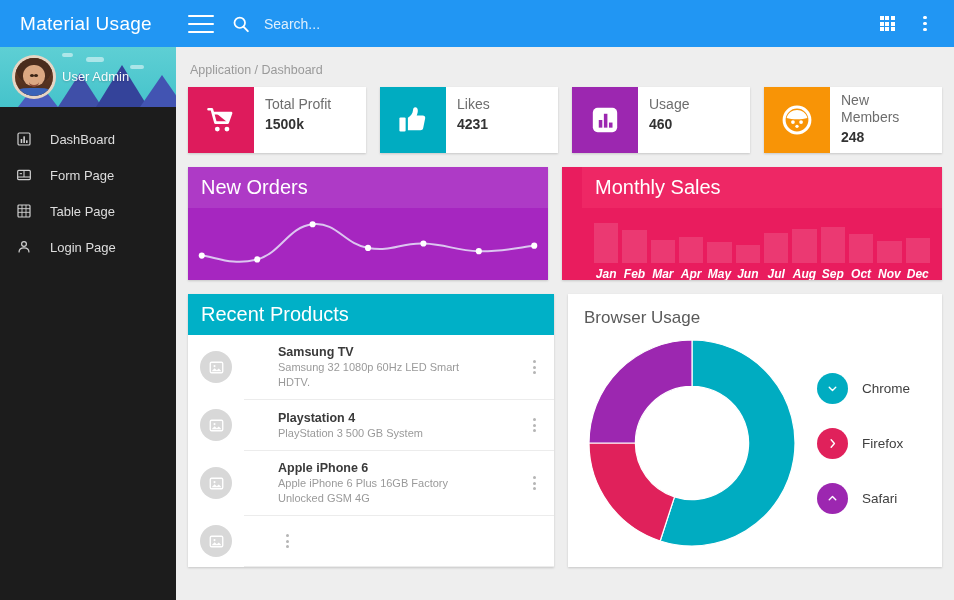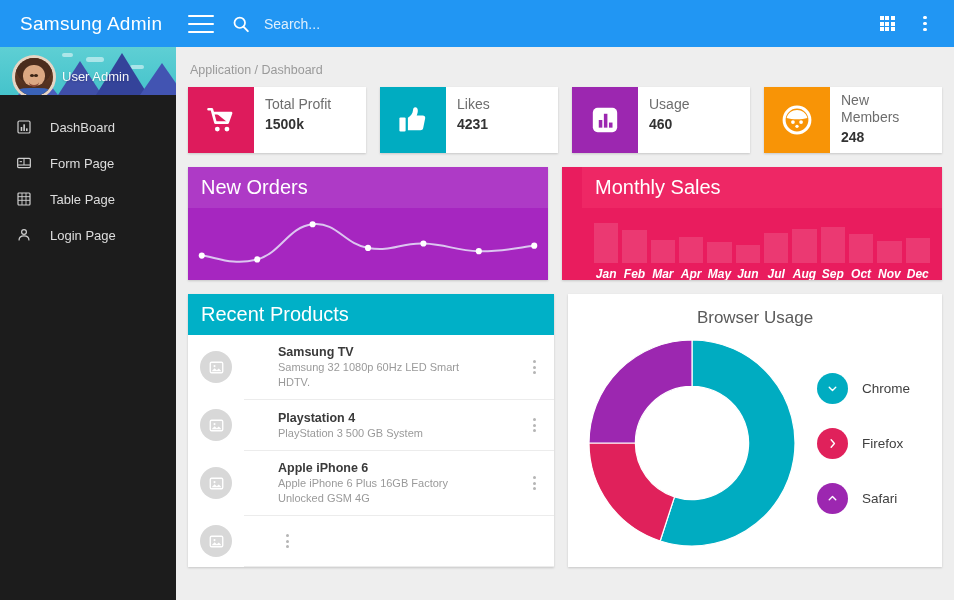--- a/index.html
+++ b/index.html
@@ -37,21 +37,21 @@
   .grid-icon span { background: #fff; display: block; width: 4px; height: 4px; }
   .dots-icon { display: flex; flex-direction: column; gap: 2.5px; align-items: center; }
   .dots-icon span { width: 3.5px; height: 3.5px; background: #fff; border-radius: 50%; display:block; }
 
   
   .sidebar {
     position: absolute; left: 0; top: 47px; width: 176px; height: 553px;
     background: #1c1c1c;
   }
   .profile {
-    position: relative; width: 176px; height: 48px; overflow: hidden;
+    position: relative; width: 176px; height: 60px; overflow: hidden;
     background: linear-gradient(#5ecfd4, #45c3cb);
   }
   .profile .cloud { position: absolute; background: rgba(255,255,255,.5); border-radius: 10px; }
   .mountain { position: absolute; bottom: 0; width: 0; height: 0; border-style: solid; border-color: transparent; }
   .avatar {
     position: absolute; left: 12px; top: 8px; width: 44px; height: 44px; border-radius: 50%;
     border: 3px solid rgba(255,255,255,.55); overflow: hidden; z-index: 3;
     background: #c8a27c;
   }
   .avatar .hair { position: absolute; left: 0; top: 0; width: 100%; height: 100%;
@@ -117,38 +117,38 @@
   .product-sep { height: 1px; background: #ececec; margin-left: 56px; }
   .prod-thumb { width: 32px; height: 32px; border-radius: 50%; background: #d8d8d8;
     display: flex; align-items: center; justify-content: center; flex: none; margin-right: 14px; }
   .prod-text { flex: 1; }
   .prod-name { font-size: 12.5px; color: #3a3a3a; font-weight: bold; line-height: 16px; }
   .prod-desc { font-size: 11px; color: #9a9a9a; line-height: 15px; }
   .kebab { display: flex; flex-direction: column; gap: 2.5px; padding: 0 8px; cursor: pointer; }
   .kebab span { width: 3px; height: 3px; background: #b5b5b5; border-radius: 50%; display: block; }
 
   
-  .browser-panel { flex: 1; background: #fff; padding: 14px 16px 14px 16px; text-align: center; }
+  .browser-panel { flex: 1; background: #fff; padding: 14px 16px 14px 16px; }
   .browser-title { font-size: 17px; color: #5a5a5a; margin-bottom: 6px; }
   .browser-body { display: flex; align-items: center; height: 218px; }
   .donut-wrap { width: 215px; display: flex; align-items: center; justify-content: center; }
   .legend { flex: 1; padding-left: 18px; display: flex; flex-direction: column; gap: 24px; }
   .legend-item { display: flex; align-items: center; gap: 14px; cursor: pointer; }
   .legend-dot { width: 31px; height: 31px; border-radius: 50%; display: flex;
      align-items: center; justify-content: center; flex: none; }
   .legend-label { font-size: 13.5px; color: #3f3f3f; }
 </style>
 </head>
 <body>
 
 <div class="app">
 
   <div class="topbar">
     <div class="brand">
-      <span>Samsung Admin</span>
+      <span>Material Usage</span>
     </div>
     <div class="hamburger">
       <i></i>
       <i></i>
       <i></i>
     </div>
     <div class="search-icon">
       <svg width="20" height="20" viewBox="0 0 24 24" aria-hidden="true">
         <circle cx="10.5" cy="10.5" r="6.3" fill="none" stroke="#fff" stroke-width="2.1"></circle>
         <line x1="15.2" y1="15.4" x2="20.2" y2="20.6" stroke="#fff" stroke-width="2.3" stroke-linecap="round"></line>

